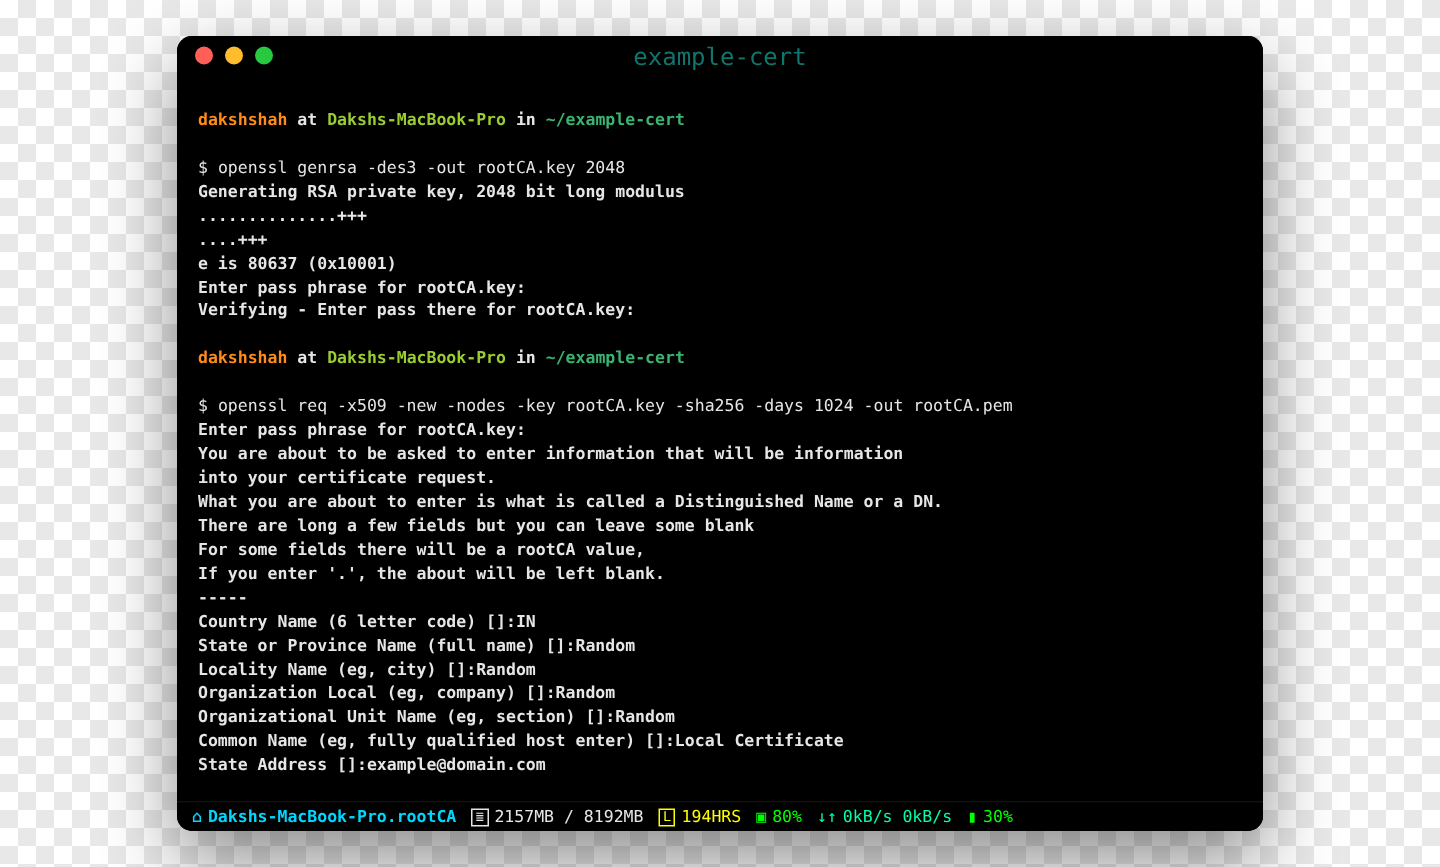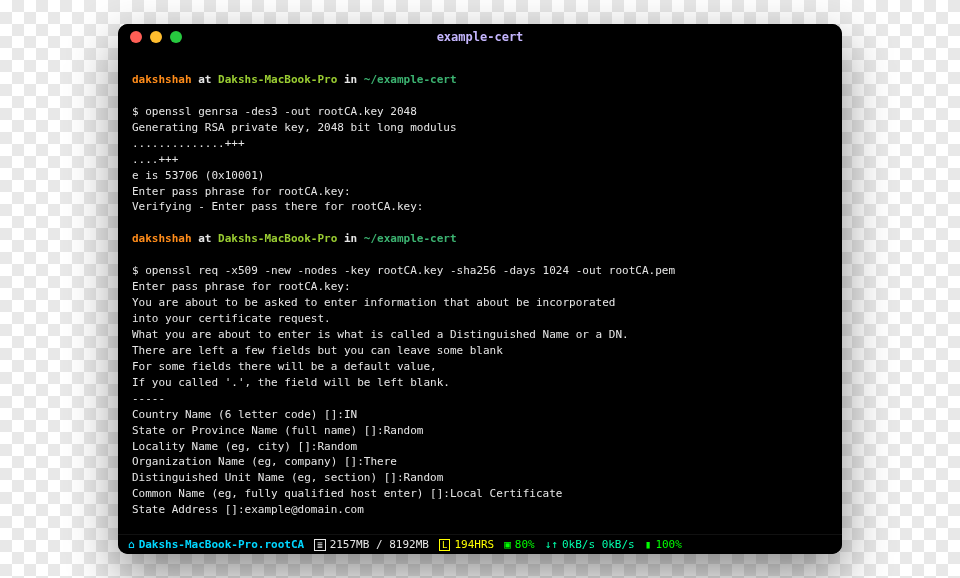--- a/index.html
+++ b/index.html
@@ -47,42 +47,41 @@
       height: 12px;
       border-radius: 50%;
     }
     .light.red { background: #ff5f56; }
     .light.yellow { background: #ffbd2e; }
     .light.green { background: #27c93f; }
     .title {
       position: absolute;
       left: 0; right: 0;
       text-align: center;
-      color: #c4b5fd;
-      font-size: 12px;
+      color: #0f766e;
+      font-size: 16px;
       pointer-events: none;
-      font-weight: bold;
     }
     .content {
       flex: 1;
       padding: 6px 14px 2px 14px;
       color: #e6e6e6;
       font-size: 11px;
       line-height: 1.45;
       white-space: pre;
       overflow: hidden;
     }
     .user { color: #ff8c1a; font-weight: bold; }
     .at { color: #e6e6e6; font-weight: bold;}
     .host { color: #9acd32; font-weight: bold;}
     .in { color: #e6e6e6; font-weight: bold;}
     .path { color: #3cb371; font-weight: bold;}
     .dollar { color: #e6e6e6; }
     .cmd { color: #e6e6e6; }
-    .out { color: #e6e6e6; }
+    .out { color: #e6e6e6; font-weight: bold; }
     .statusbar {
       height: 20px;
       background: #000;
       display: flex;
       align-items: center;
       padding: 0 10px;
       font-size: 11px;
       gap: 10px;
       flex-shrink: 0;
       border-top: 1px solid #111;
@@ -109,39 +108,39 @@
     </div>
     <div class="title">example-cert</div>
   </div>
 
   <div class="content">
 <span class="prompt-line"><span class="user">dakshshah</span> <span class="at">at</span> <span class="host">Dakshs-MacBook-Pro</span> <span class="in">in</span> <span class="path">~/example-cert</span></span>
 <span class="dollar">$</span> <span class="cmd">openssl genrsa -des3 -out rootCA.key 2048</span>
 <span class="out">Generating RSA private key, 2048 bit long modulus</span>
 <span class="out">..............+++</span>
 <span class="out">....+++</span>
-<span class="out">e is 53706 (0x10001)</span>
+<span class="out">e is 80637 (0x10001)</span>
 <span class="out">Enter pass phrase for rootCA.key:</span>
 <span class="out">Verifying - Enter pass there for rootCA.key:</span>
 
 <span class="prompt-line"><span class="user">dakshshah</span> <span class="at">at</span> <span class="host">Dakshs-MacBook-Pro</span> <span class="in">in</span> <span class="path">~/example-cert</span></span>
 <span class="dollar">$</span> <span class="cmd">openssl req -x509 -new -nodes -key rootCA.key -sha256 -days 1024 -out rootCA.pem</span>
 <span class="out">Enter pass phrase for rootCA.key:</span>
-<span class="out">You are about to be asked to enter information that about be incorporated</span>
+<span class="out">You are about to be asked to enter information that will be information</span>
 <span class="out">into your certificate request.</span>
 <span class="out">What you are about to enter is what is called a Distinguished Name or a DN.</span>
-<span class="out">There are left a few fields but you can leave some blank</span>
-<span class="out">For some fields there will be a default value,</span>
-<span class="out">If you called '.', the field will be left blank.</span>
+<span class="out">There are long a few fields but you can leave some blank</span>
+<span class="out">For some fields there will be a rootCA value,</span>
+<span class="out">If you enter '.', the about will be left blank.</span>
 <span class="out">-----</span>
 <span class="out">Country Name (6 letter code) []:IN</span>
 <span class="out">State or Province Name (full name) []:Random</span>
 <span class="out">Locality Name (eg, city) []:Random</span>
-<span class="out">Organization Name (eg, company) []:There</span>
-<span class="out">Distinguished Unit Name (eg, section) []:Random</span>
+<span class="out">Organization Local (eg, company) []:Random</span>
+<span class="out">Organizational Unit Name (eg, section) []:Random</span>
 <span class="out">Common Name (eg, fully qualified host enter) []:Local Certificate</span>
 <span class="out">State Address []:example@domain.com</span>
 
 
  
   </div>
 
   <div class="statusbar">
     <span class="sb-item c-cyan">
         <span class="sym">⌂</span> 
@@ -158,16 +157,16 @@
     <span class="sb-item c-green">
         <span class="sym">▣</span> 
         <span>80%</span>
       </span>
     <span class="sb-item c-teal">
         <span class="sym">↓↑</span> 
         <span>0kB/s 0kB/s</span>
       </span>
     <span class="sb-item c-green">
         <span class="sym">▮</span> 
-        <span>100%</span>
+        <span>30%</span>
       </span>
   </div>
 </div>
 
 </body></html>

